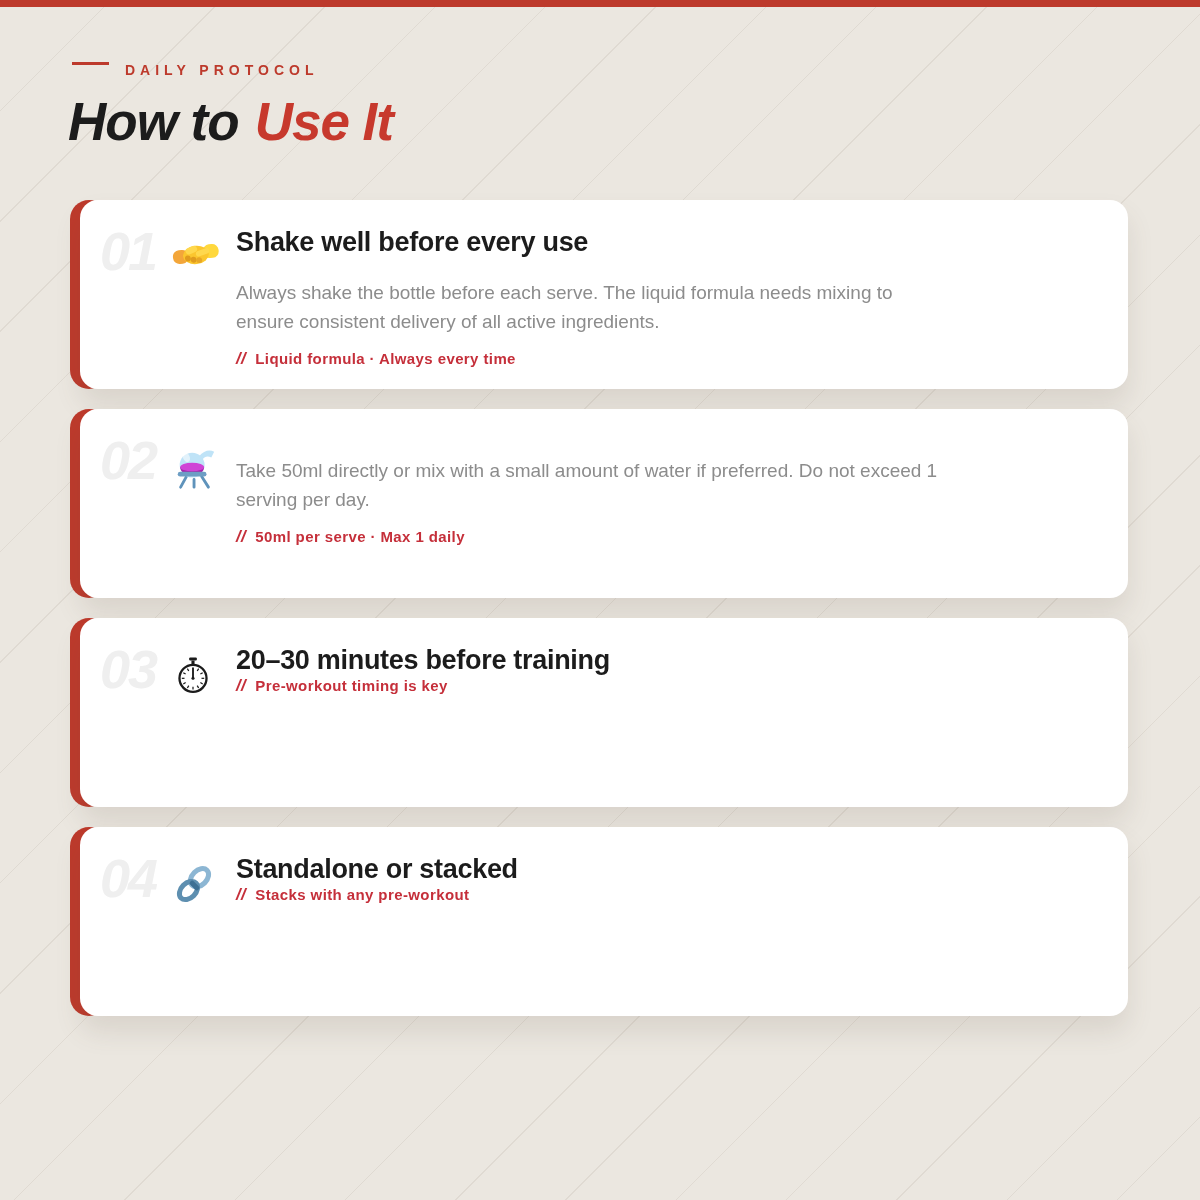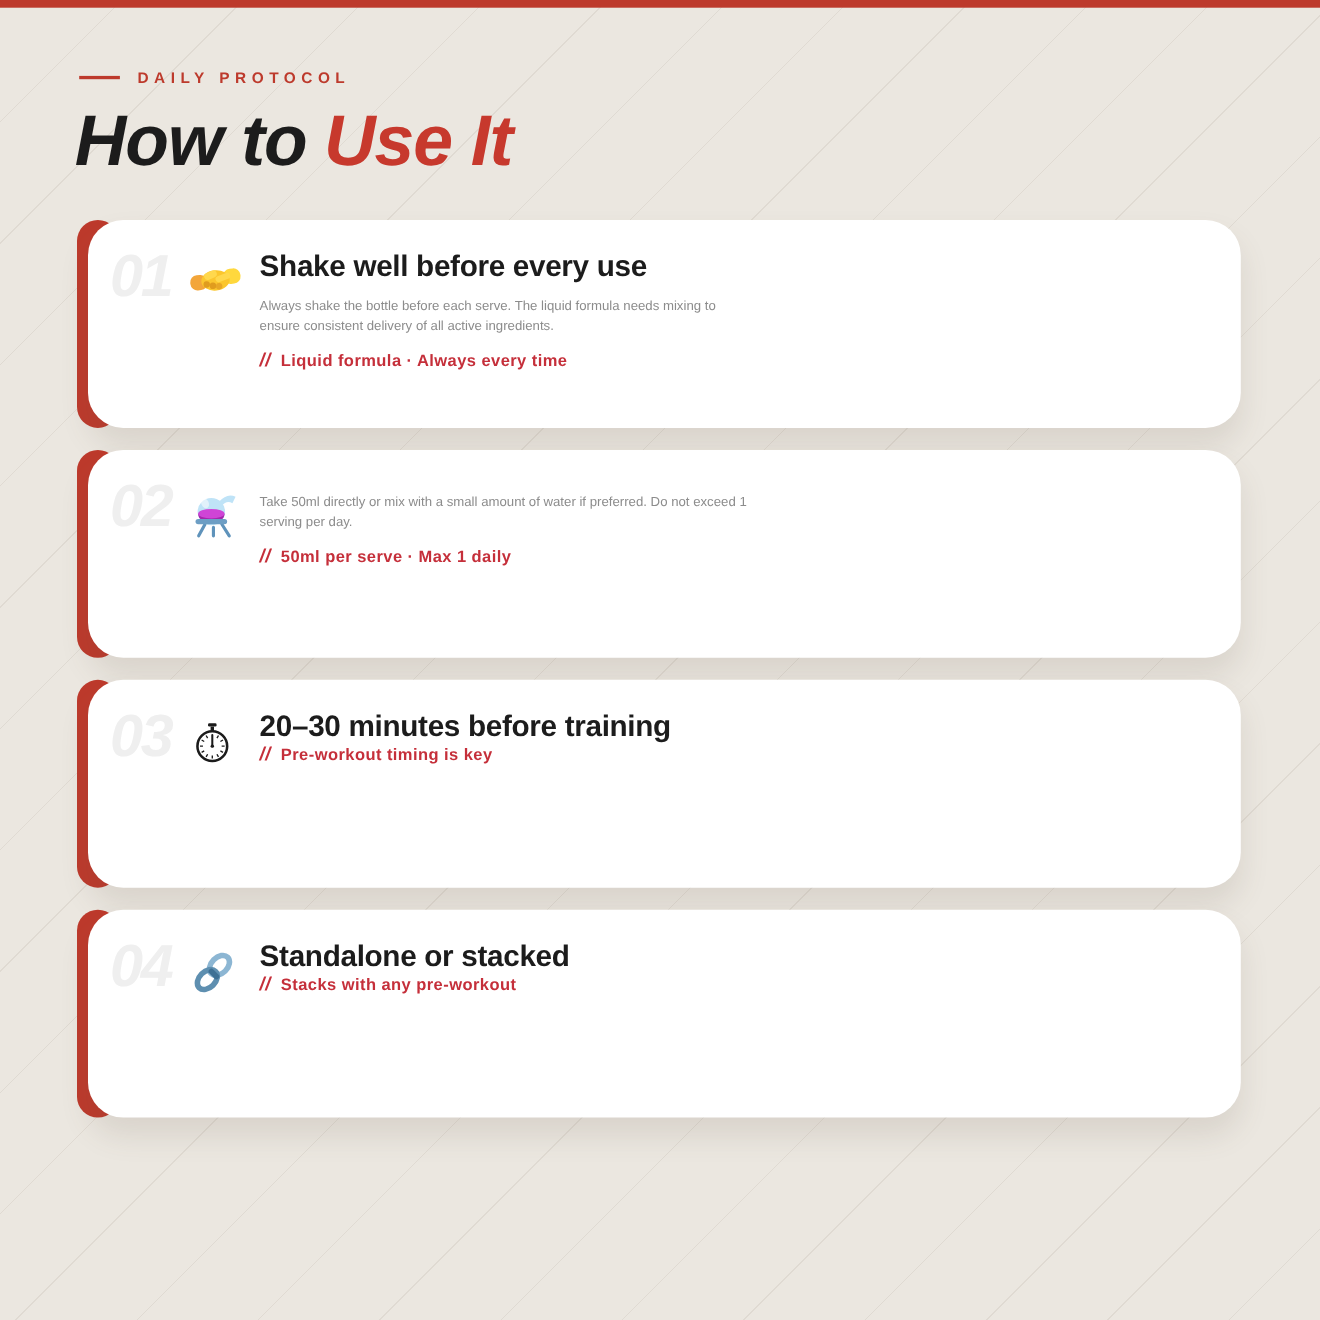--- a/index.html
+++ b/index.html
@@ -9,58 +9,58 @@
     background-color:var(--bg,#ebe7e0);
     background-image:repeating-linear-gradient(135deg,
       rgba(140,125,110,0.12) 0px, rgba(140,125,110,0.12) 1px,
       transparent 1px, transparent 78px);
   }
   .topbar{
     position:absolute;top:0;left:0;width:1200px;height:7px;
     background:var(--accent-red,#bd3a2c);
   }
   header{position:absolute;left:72px;top:62px;}
-  .eyebrow{display:flex;align-items:center;gap:16px;}
+  .eyebrow{display:flex;gap:16px;}
   .dash{width:37px;height:3px;background:var(--accent-red,#bd3a2c);}
   .eyebrow-label{
     font-size:14px;font-weight:bold;letter-spacing:5px;
     color:var(--accent-red,#bd3a2c);
   }
   h1{
     margin:16px 0 0 -4px;
-    font-size:65px;line-height:1.05;font-weight:bold;font-style:italic;
+    font-size:53px;line-height:1.05;font-weight:bold;font-style:italic;
     letter-spacing:-1px;color:var(--title-color,#242424);
   }
   h1 .t-accent{color:var(--heading-red,#c7392d);margin-left:16px;}
   .cards{position:absolute;left:70px;top:200px;width:1058px;}
   .card{position:relative;height:189px;margin-bottom:20px;}
   .accent-bar{
     position:absolute;left:0;top:0;bottom:0;width:38px;
     background:var(--accent-red,#bd3a2c);border-radius:22px;
   }
   .card-body{
     position:absolute;left:10px;right:0;top:0;bottom:0;
-    background:var(--card-bg,#ffffff);border-radius:32px;
+    background:var(--card-bg,#ffffff);border-radius:18px;
     box-shadow:0 16px 26px rgba(100,85,70,0.13);
     display:flex;align-items:flex-start;
   }
   .num{
     flex:0 0 66px;margin:24px 0 0 20px;
     font-size:54px;line-height:1;font-weight:bold;font-style:italic;
     color:var(--ghost-number,#efefef);letter-spacing:-2px;
   }
   .icon-wrap{flex:0 0 50px;margin:34px 0 0 6px;}
   .icon-wrap svg{display:block;}
   .content{flex:1;margin:27px 28px 0 14px;min-width:0;}
   .content h3{
     margin:0;font-size:27px;font-weight:bold;letter-spacing:-0.3px;
     color:var(--title-color,#1c1c1c);
   }
   .content p{
-    margin:11px 0 13px 0;font-size:12px;line-height:1.5;
+    margin:21px 0 13px 0;font-size:19px;line-height:1.5;
     color:var(--body-text,#8c8c8c);white-space:pre-line;
   }
   .tag{
     font-size:15px;font-weight:bold;letter-spacing:0.4px;
     color:var(--tag-red,#c52f3a);display:flex;align-items:baseline;
   }
   .tag .slashes{font-style:italic;font-size:17px;margin-right:9px;}
 </style>
 </head>
 <body>

